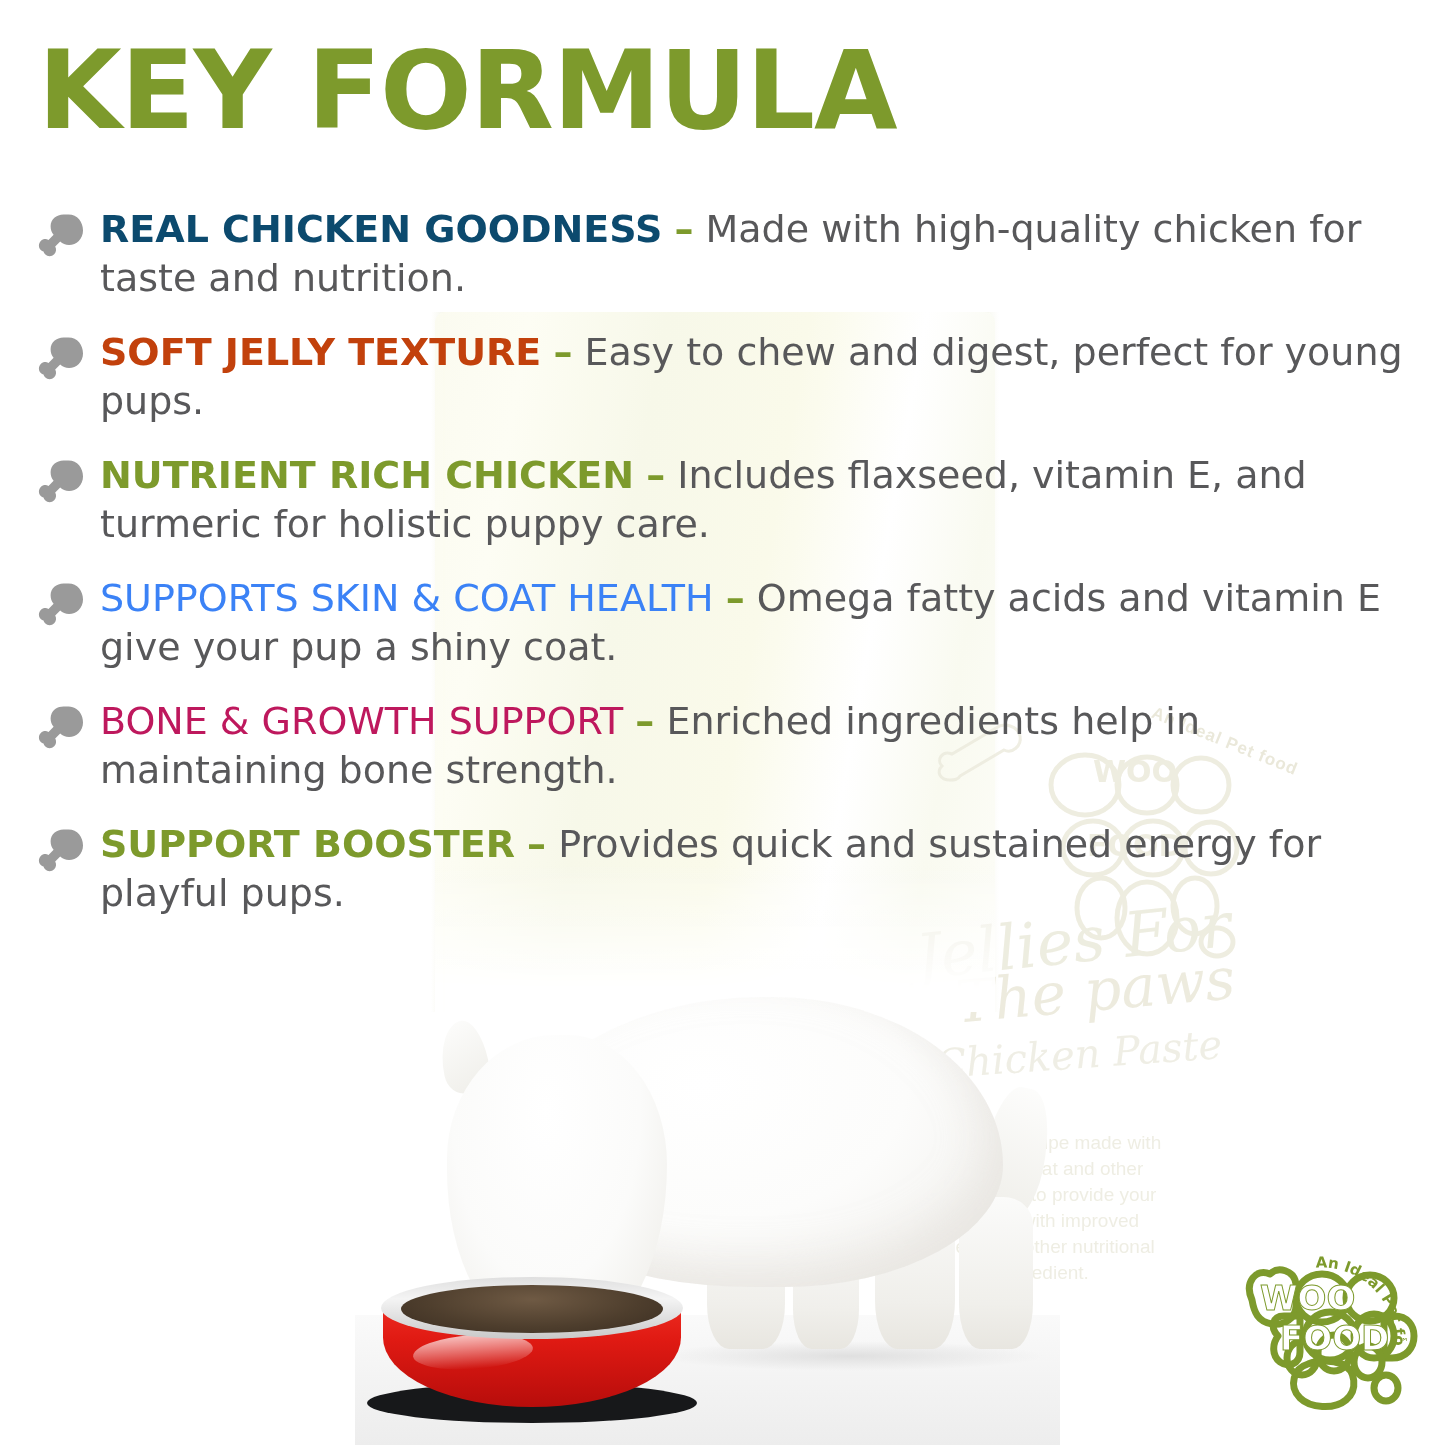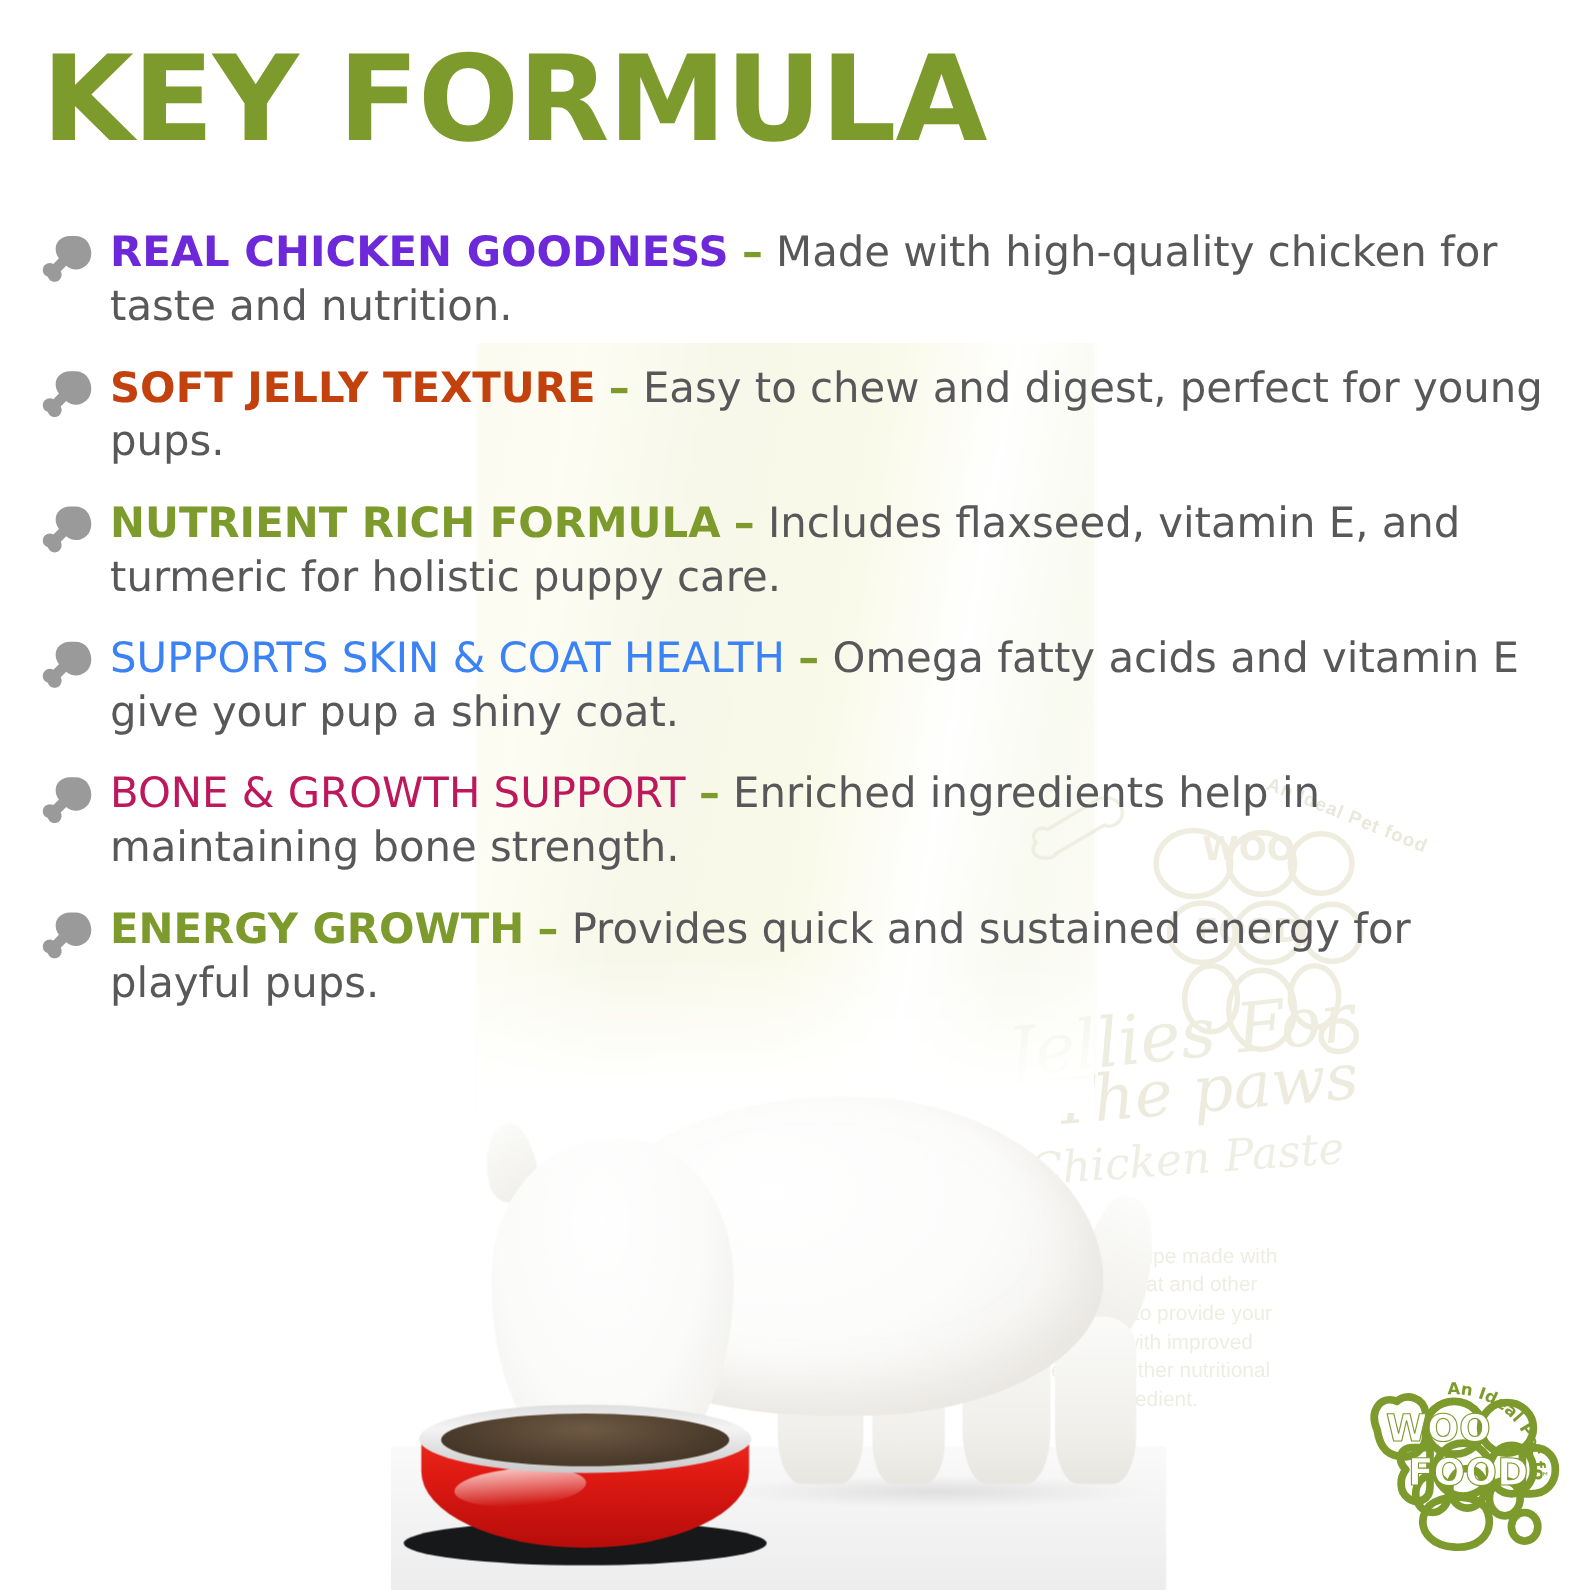--- a/index.html
+++ b/index.html
@@ -243,39 +243,39 @@
   </div>
 
   <div class="heading">KEY FORMULA</div>
 
   <div class="features">
 
     <div class="feature">
       <svg class="drumstick" viewBox="0 0 46 52">
         <path d="M30.5 1.5 C39.5 1.5 45 9 45 17.5 C45 26 38.5 32 31 32 C27.5 32 24.5 30.8 22.2 28.6 L17.2 33.6 C18.6 36 18.3 39.2 16.2 41.3 C13.7 43.8 9.6 43.8 7.1 41.3 C6.3 40.5 5.8 39.6 5.5 38.6 C4.5 38.3 3.6 37.8 2.8 37 C0.3 34.5 0.3 30.4 2.8 27.9 C4.9 25.8 8.1 25.5 10.5 26.9 L15.6 21.8 C13.7 19.5 12.6 16.6 12.6 13.3 C12.6 6.5 18.3 1.5 25.5 1.5 Z" fill="#9a9a9a"></path>
       </svg>
-      <span style="color:#6d28d9;font-weight:700">REAL CHICKEN GOODNESS</span>
+      <span style="color:#0c4a6e;font-weight:700">REAL CHICKEN GOODNESS</span>
       <span class="dash">–</span>
       <span>Made with high-quality chicken for taste and nutrition.</span>
     </div>
 
     <div class="feature">
       <svg class="drumstick" viewBox="0 0 46 52">
         <path d="M30.5 1.5 C39.5 1.5 45 9 45 17.5 C45 26 38.5 32 31 32 C27.5 32 24.5 30.8 22.2 28.6 L17.2 33.6 C18.6 36 18.3 39.2 16.2 41.3 C13.7 43.8 9.6 43.8 7.1 41.3 C6.3 40.5 5.8 39.6 5.5 38.6 C4.5 38.3 3.6 37.8 2.8 37 C0.3 34.5 0.3 30.4 2.8 27.9 C4.9 25.8 8.1 25.5 10.5 26.9 L15.6 21.8 C13.7 19.5 12.6 16.6 12.6 13.3 C12.6 6.5 18.3 1.5 25.5 1.5 Z" fill="#9a9a9a"></path>
       </svg>
       <span style="color:#c2410c;font-weight:700">SOFT JELLY TEXTURE</span>
       <span class="dash">–</span>
       <span>Easy to chew and digest, perfect for young pups.</span>
     </div>
 
     <div class="feature">
       <svg class="drumstick" viewBox="0 0 46 52">
         <path d="M30.5 1.5 C39.5 1.5 45 9 45 17.5 C45 26 38.5 32 31 32 C27.5 32 24.5 30.8 22.2 28.6 L17.2 33.6 C18.6 36 18.3 39.2 16.2 41.3 C13.7 43.8 9.6 43.8 7.1 41.3 C6.3 40.5 5.8 39.6 5.5 38.6 C4.5 38.3 3.6 37.8 2.8 37 C0.3 34.5 0.3 30.4 2.8 27.9 C4.9 25.8 8.1 25.5 10.5 26.9 L15.6 21.8 C13.7 19.5 12.6 16.6 12.6 13.3 C12.6 6.5 18.3 1.5 25.5 1.5 Z" fill="#9a9a9a"></path>
       </svg>
-      <span style="color:#7d9a2c;font-weight:700">NUTRIENT RICH FORMULA</span>
+      <span style="color:#7d9a2c;font-weight:700">NUTRIENT RICH CHICKEN</span>
       <span class="dash">–</span>
       <span>Includes flaxseed, vitamin E, and turmeric for holistic puppy care.</span>
     </div>
 
     <div class="feature">
       <svg class="drumstick" viewBox="0 0 46 52">
         <path d="M30.5 1.5 C39.5 1.5 45 9 45 17.5 C45 26 38.5 32 31 32 C27.5 32 24.5 30.8 22.2 28.6 L17.2 33.6 C18.6 36 18.3 39.2 16.2 41.3 C13.7 43.8 9.6 43.8 7.1 41.3 C6.3 40.5 5.8 39.6 5.5 38.6 C4.5 38.3 3.6 37.8 2.8 37 C0.3 34.5 0.3 30.4 2.8 27.9 C4.9 25.8 8.1 25.5 10.5 26.9 L15.6 21.8 C13.7 19.5 12.6 16.6 12.6 13.3 C12.6 6.5 18.3 1.5 25.5 1.5 Z" fill="#9a9a9a"></path>
       </svg>
       <span style="color:#3b82f6;font-weight:400"> SUPPORTS SKIN &amp; COAT HEALTH</span>
       <span class="dash">–</span>
@@ -288,21 +288,21 @@
       </svg>
       <span style="color:#be185d;font-weight:400">BONE &amp; GROWTH SUPPORT</span>
       <span class="dash">–</span>
       <span>Enriched ingredients help in maintaining bone strength.</span>
     </div>
 
     <div class="feature">
       <svg class="drumstick" viewBox="0 0 46 52">
         <path d="M30.5 1.5 C39.5 1.5 45 9 45 17.5 C45 26 38.5 32 31 32 C27.5 32 24.5 30.8 22.2 28.6 L17.2 33.6 C18.6 36 18.3 39.2 16.2 41.3 C13.7 43.8 9.6 43.8 7.1 41.3 C6.3 40.5 5.8 39.6 5.5 38.6 C4.5 38.3 3.6 37.8 2.8 37 C0.3 34.5 0.3 30.4 2.8 27.9 C4.9 25.8 8.1 25.5 10.5 26.9 L15.6 21.8 C13.7 19.5 12.6 16.6 12.6 13.3 C12.6 6.5 18.3 1.5 25.5 1.5 Z" fill="#9a9a9a"></path>
       </svg>
-      <span style="color:#7d9a2c;font-weight:700">ENERGY GROWTH</span>
+      <span style="color:#7d9a2c;font-weight:700">SUPPORT BOOSTER</span>
       <span class="dash">–</span>
       <span>Provides quick and sustained energy for playful pups.</span>
     </div>
 
   </div>
 
   <div class="photo">
     <div class="floor"></div>
     <div class="dog-shadow"></div>
     <div class="dog-tail"></div>

